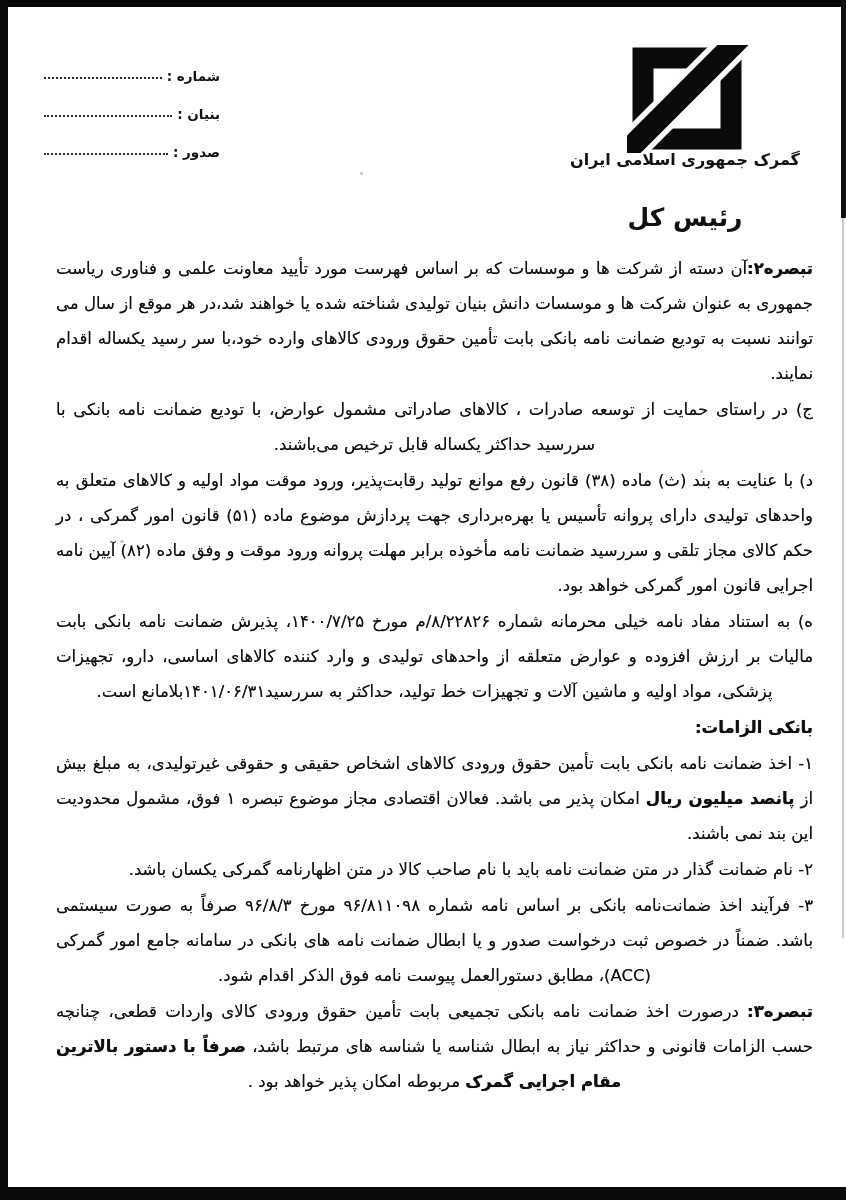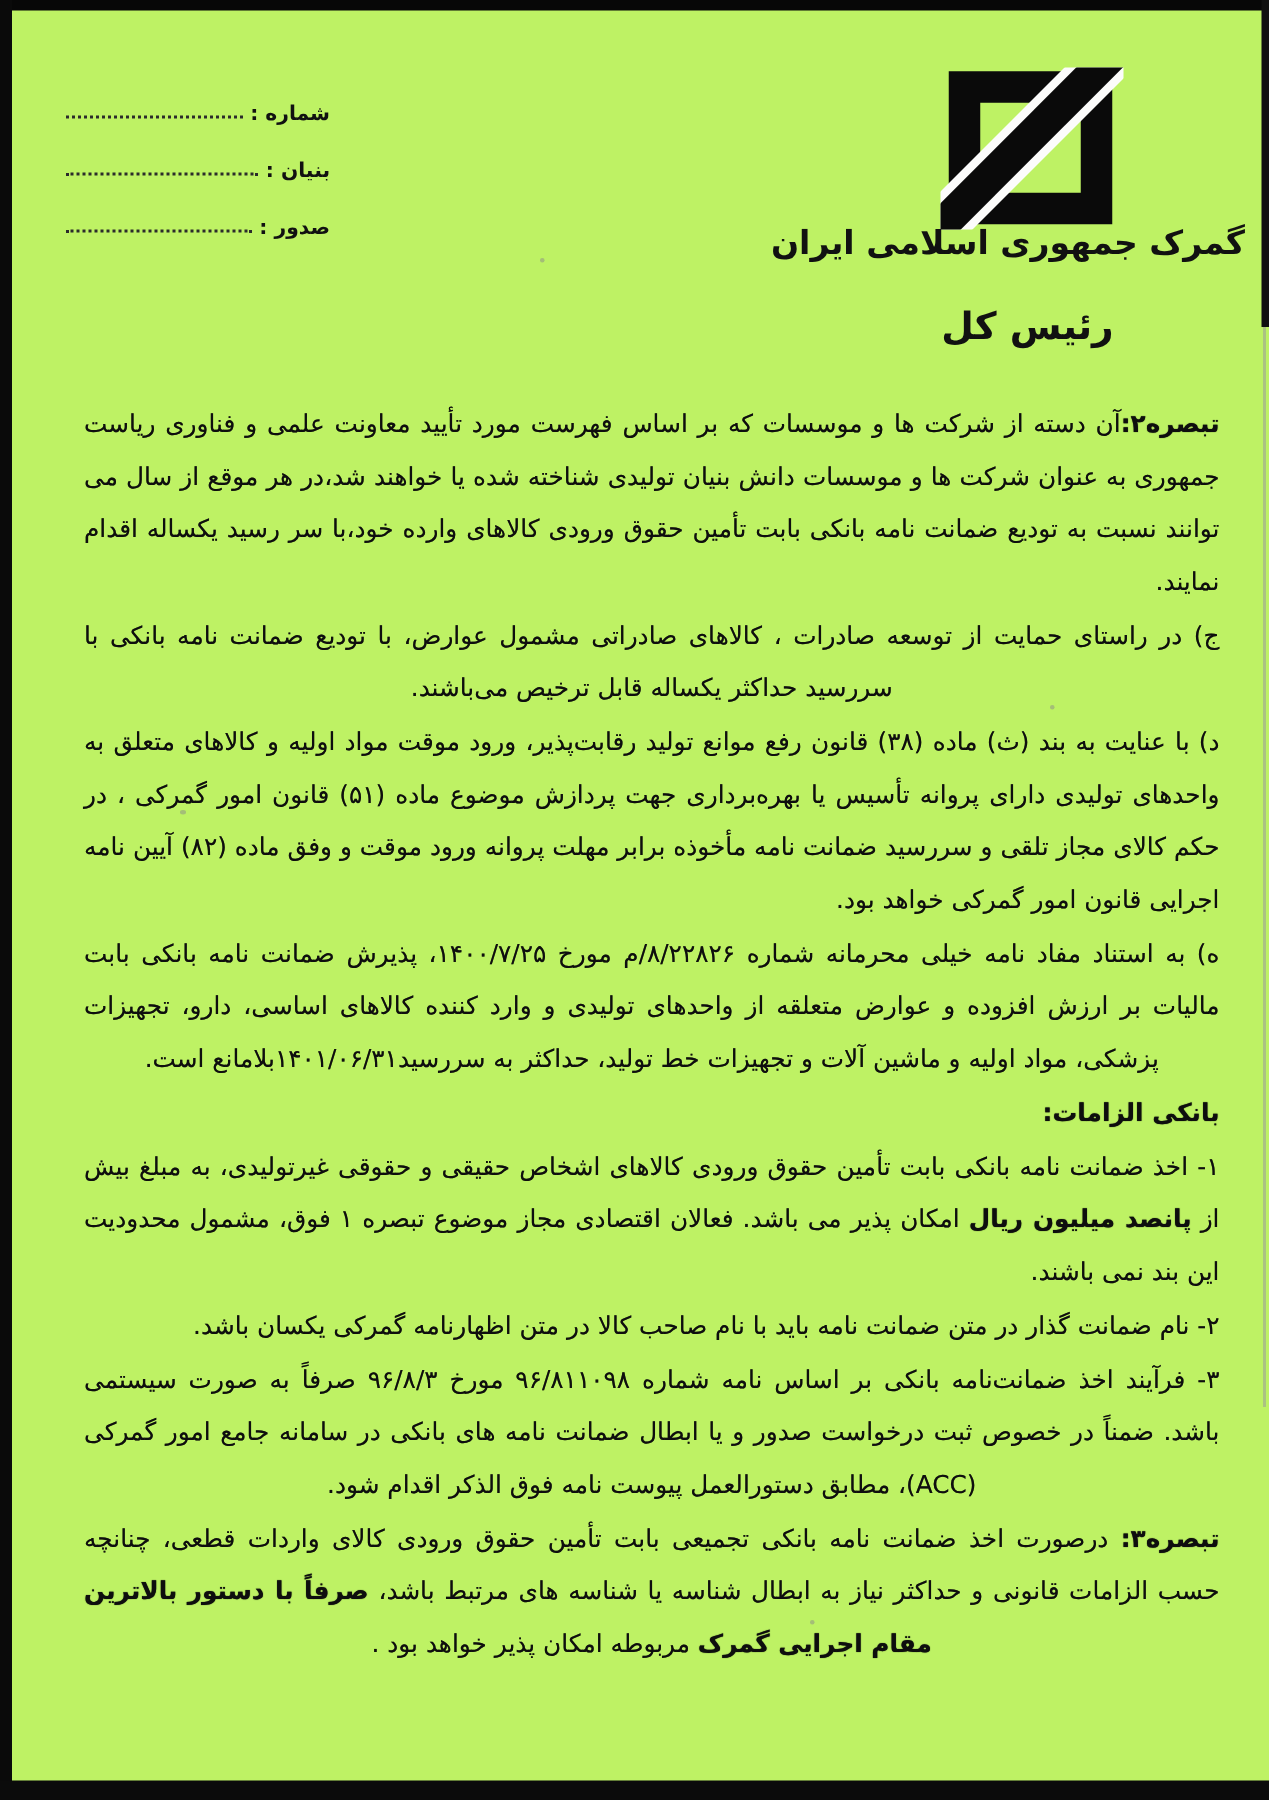--- a/index.html
+++ b/index.html
@@ -1,21 +1,21 @@
 <!DOCTYPE html>
 <html lang="fa"><head>
 <meta charset="utf-8">
 <style>
   html, body { margin: 0; padding: 0; background: #e8e8e8; }
   .page {
     position: relative;
     width: 846px;
     height: 1200px;
     margin: 0 auto;
-    background: #bef264;
+    background: #ffffff;
     overflow: hidden;
     font-family: "DejaVu Sans", sans-serif;
     color: #111;
   }
   
   .scan-top    { position: absolute; top: 0; left: 0; width: 100%; height: 7px;  background: #070707; }
   .scan-left   { position: absolute; top: 0; left: 0; width: 8px;  height: 100%; background: #0a0a0a; }
   .scan-bottom { position: absolute; bottom: 0; left: 0; width: 100%; height: 13px; background: #0b0b0b; }
   .scan-right-strip { position: absolute; top: 0; right: 0; width: 5px; height: 218px; background: #101010; }
   .scan-right-line  { position: absolute; top: 218px; right: 2px; width: 2px; height: 720px; background: #9a9a9a; opacity: .55; }
@@ -28,30 +28,30 @@
     font-size: 13.5px; font-weight: bold; white-space: nowrap;
     padding-right: 2px; padding-left: 5px; letter-spacing: .5px;
   }
   .lh-dots { flex: 1 1 auto; border-bottom: 2px dotted #2b2b2b; margin-bottom: 5px; }
 
   
   .logo-wrap { position: absolute; left: 627px; top: 45px; width: 122px; height: 108px; }
   .org-title {
     position: absolute; left: 540px; top: 150px; width: 290px;
     direction: rtl; text-align: center; font-weight: bold;
-    font-size: 22px; white-space: nowrap; letter-spacing: .2px;
+    font-size: 16px; white-space: nowrap; letter-spacing: .2px;
   }
   .org-subtitle {
     position: absolute; left: 540px; top: 191px; width: 290px;
     direction: rtl; text-align: center; font-weight: bold; font-size: 25px; margin-top: 12px;
   }
 
   
   .doc-body {
-    position: absolute; top: 265px; left: 56px; width: 757px;
+    position: absolute; top: 251px; left: 56px; width: 757px;
     direction: rtl; font-size: 16.5px; line-height: 35px;
     color: #0e0e0e; text-shadow: 0 0 .4px rgba(0,0,0,.55);
   }
   .para { margin: 0 0 1px 0; text-align: justify; text-align-last: right; }
   .para.center-last { text-align-last: center; }
   .seg.b { font-weight: bold; text-shadow: 0 0 .7px rgba(0,0,0,.8); }
 </style>
 </head>
 <body>
 

